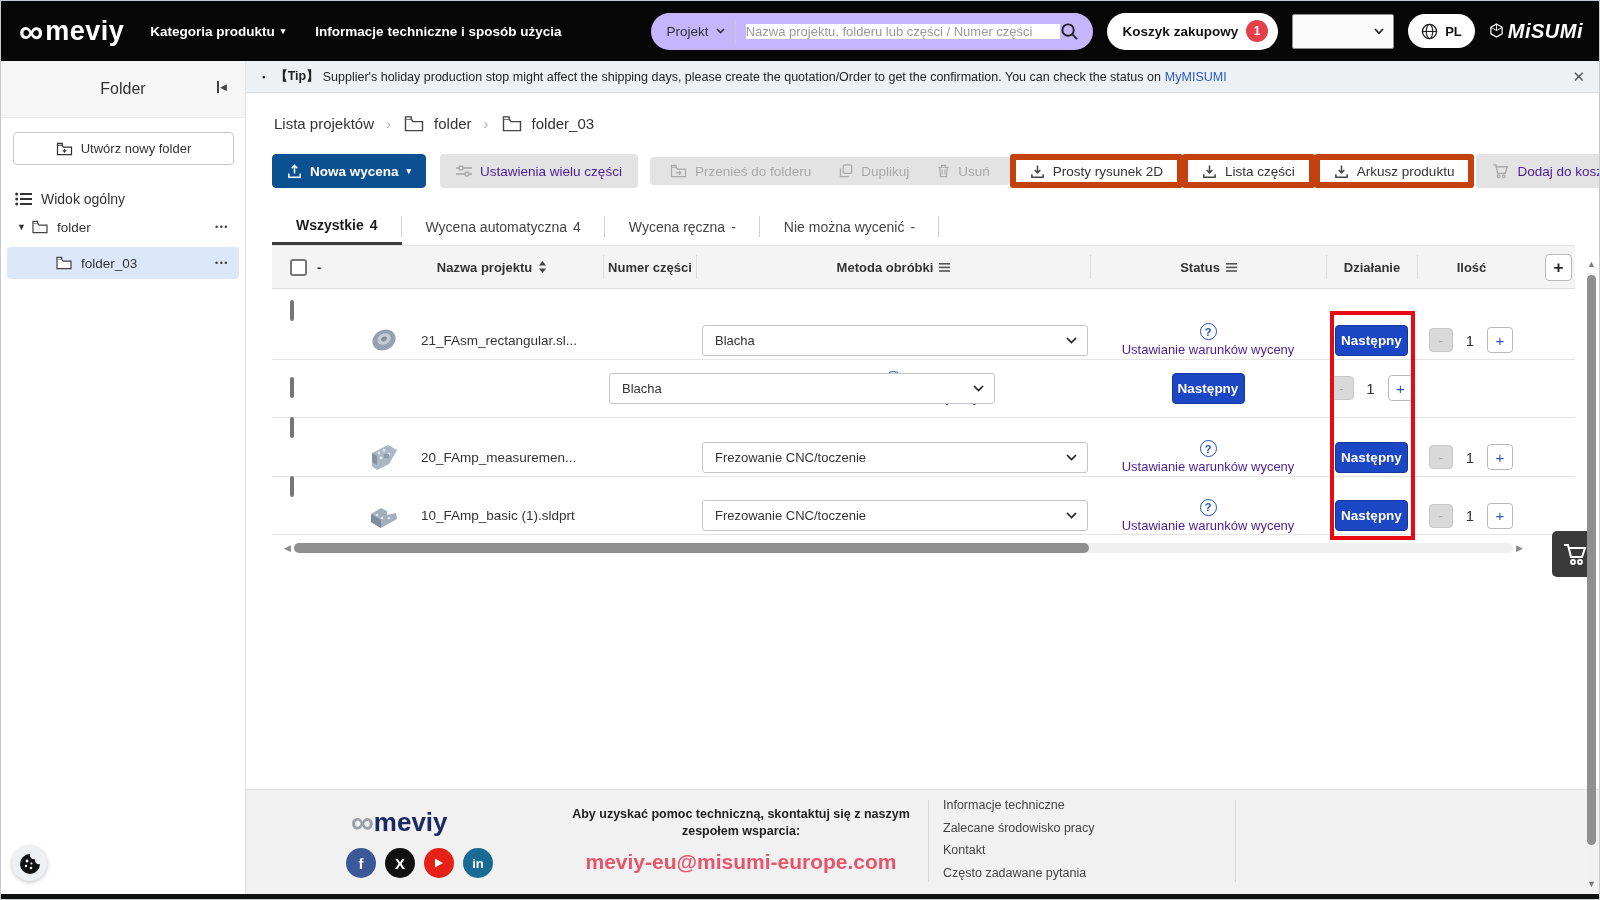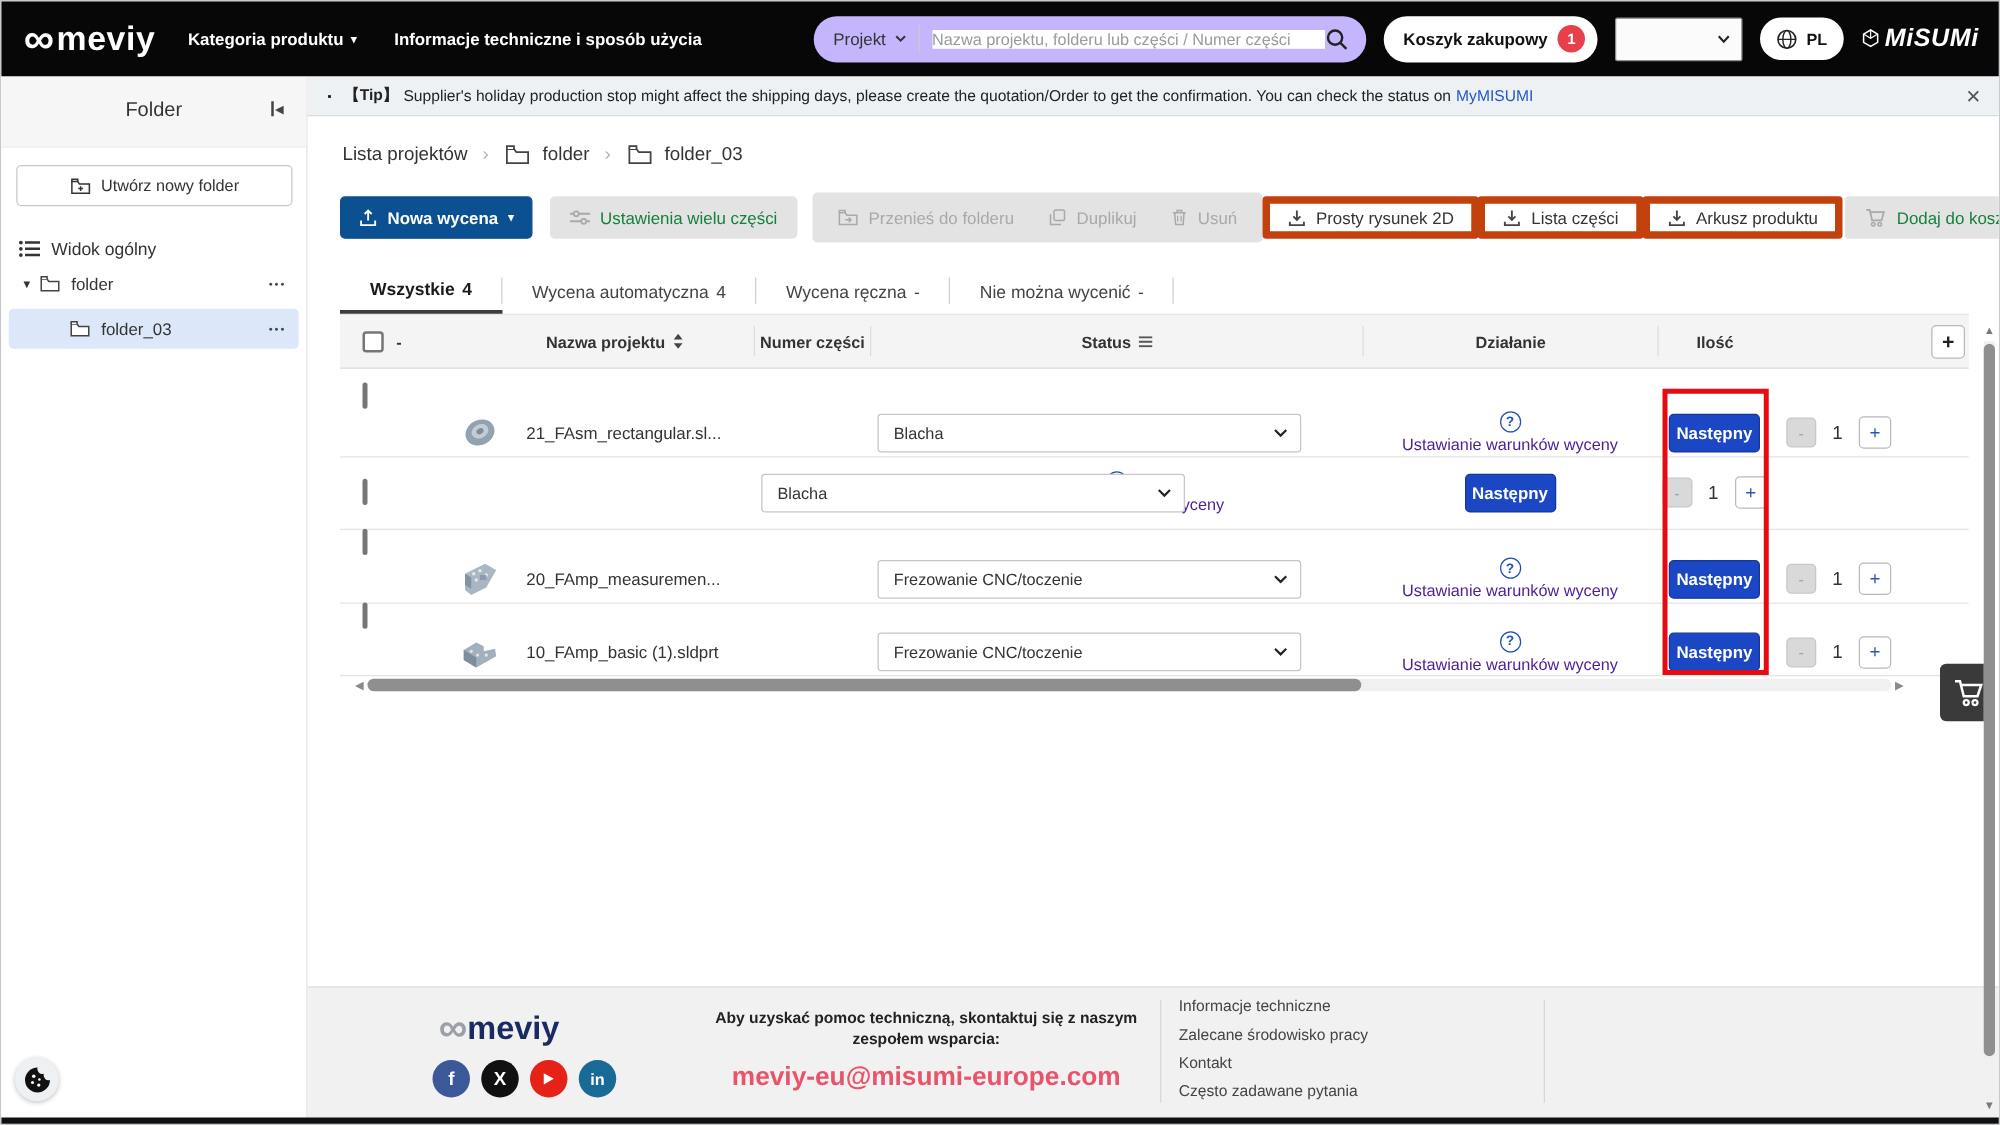--- a/index.html
+++ b/index.html
@@ -77,22 +77,22 @@
   
   .main { position:absolute; left:245px; top:92px; width:1355px; height:696px; background:#fff; }
   .breadcrumb { display:flex; align-items:center; gap:12px; padding:22px 0 0 28px; font-size:15px; color:#333; }
   .bc-sep { color:#b5b5b5; font-size:15px; }
   .bc-item { display:flex; align-items:center; gap:9px; cursor:pointer; }
 
   .toolbar { display:flex; align-items:center; margin:22px 26px 0 26px; }
   .btn { height:34px; display:inline-flex; align-items:center; justify-content:center; gap:8px;
          font-size:13.5px; border-radius:4px; cursor:pointer; white-space:nowrap; }
   .btn-primary { background:#0b5091; color:#fff; font-weight:bold; padding:0 14px; border:1px solid #0b5091; }
-  .btn-disabled { background:#e3e3e3; color:#15803d; padding:0 16px; cursor:default; }
-  .btn-group-disabled { background:#e3e3e3; border-radius:4px; height:40px; display:flex; align-items:center;
+  .btn-disabled { background:#e3e3e3; color:#4c1d95; padding:0 16px; cursor:default; }
+  .btn-group-disabled { background:#e3e3e3; border-radius:4px; height:28px; display:flex; align-items:center;
                         margin-left:12px; padding:14px 6px; }
   .btn-group-disabled .btn { background:transparent; color:#a9a9a9; padding:0 14px; cursor:default; }
   .toolbar-right { margin-left:auto; display:flex; align-items:center; }
   .btn-white { background:#fff; border:6px solid #c2410c; color:#333; padding:0 14px; border-radius:3px; }
   .btn-white + .btn-white { margin-left:-1px; }
   .caret-sm { font-size:9px; }
 
   .tabs { display:flex; align-items:flex-end; margin:20px 26px 0 26px; border-bottom:1px solid #e4e4e4; }
   .tab { height:37px; padding:0 24px; display:flex; align-items:center; gap:6px; font-size:14px;
          color:#444; cursor:pointer; position:relative; }
@@ -108,21 +108,21 @@
   .th.left { justify-content:flex-start; }
   .th.bordered { border-left:1px solid #dcdcdc; }
   .add-col-btn { position:absolute; right:3px; top:8px; width:27px; height:27px; background:#fff;
                  border:1px solid #b9b9b9; border-radius:4px; font-size:17px; color:#222;
                  display:flex; align-items:center; justify-content:center; cursor:pointer; font-weight:bold; }
   .tbody { margin:12px 26px; }
   .trow { height:58.5px; align-items:center; border-bottom:1px solid #e4e4e4; }
   .cb { width:17px; height:17px; border:2px solid #767676; border-radius:3px; background:#fff;
         cursor:pointer; margin-left:18px; }
   .cell-name { display:flex; align-items:center; gap:20px; font-size:13.5px; color:#333; }
-  .fake-select { width:339px; height:31px; border:1px solid #c6c6c6; border-radius:3px; background:#fff;
+  .fake-select { width:386px; height:31px; border:1px solid #c6c6c6; border-radius:3px; background:#fff;
                  display:flex; align-items:center; padding:0 12px; font-size:13px; color:#333;
                  cursor:pointer; position:relative; }
   .fake-select .chev { position:absolute; right:10px; top:11px; }
   .cell-status { display:flex; flex-direction:column; align-items:center; gap:2px; cursor:pointer; }
   .q-icon { width:17px; height:17px; border:1.6px solid #2050b5; border-radius:50%; color:#2050b5;
             font-size:11px; font-weight:bold; display:flex; align-items:center; justify-content:center; }
   .status-link { color:#4c1d95; font-size:13px; }
   .next-btn { width:73px; height:31px; background:#1b46c4; border:1px solid #15379a; border-radius:4px;
               color:#fff; font-size:13.5px; font-weight:bold; display:flex; align-items:center;
               justify-content:center; cursor:pointer; margin:0 auto; }
@@ -441,20 +441,28 @@
         <span>Nazwa projektu</span>
         <svg width="9" height="12" viewBox="0 0 9 12">
           <path d="M4.5 0L8 4.5H1z" fill="#444"></path>
             <path d="M4.5 12L1 7.5h7z" fill="#444"></path>
         </svg>
       </div>
       <div class="th bordered">
         <span>Numer części</span>
       </div>
       <div class="th bordered">
+        <span>Metoda obróbki</span>
+        <svg width="11" height="9" viewBox="0 0 11 9">
+          <rect y="0" width="11" height="1.6" fill="#555"></rect>
+            <rect y="3.6" width="11" height="1.6" fill="#555"></rect>
+            <rect y="7.2" width="11" height="1.6" fill="#555"></rect>
+        </svg>
+      </div>
+      <div class="th bordered">
         <span>Status</span>
         <svg width="11" height="9" viewBox="0 0 11 9">
           <rect y="0" width="11" height="1.6" fill="#555"></rect>
             <rect y="3.6" width="11" height="1.6" fill="#555"></rect>
             <rect y="7.2" width="11" height="1.6" fill="#555"></rect>
         </svg>
       </div>
       <div class="th bordered">
         <span>Działanie</span>
       </div>

